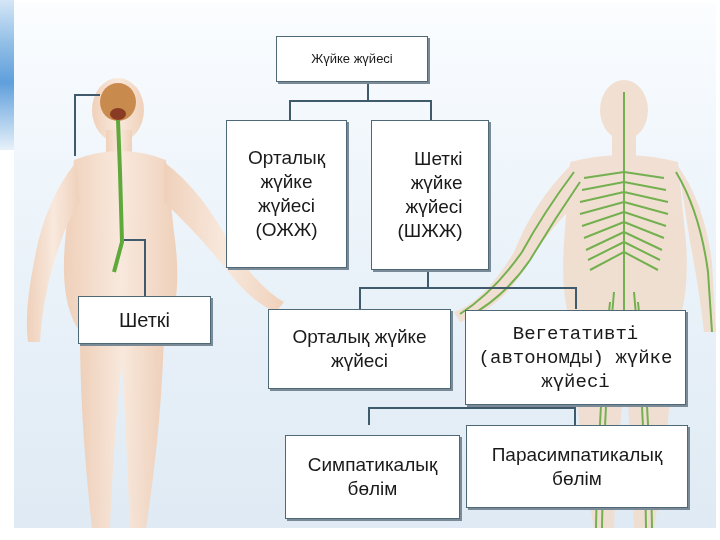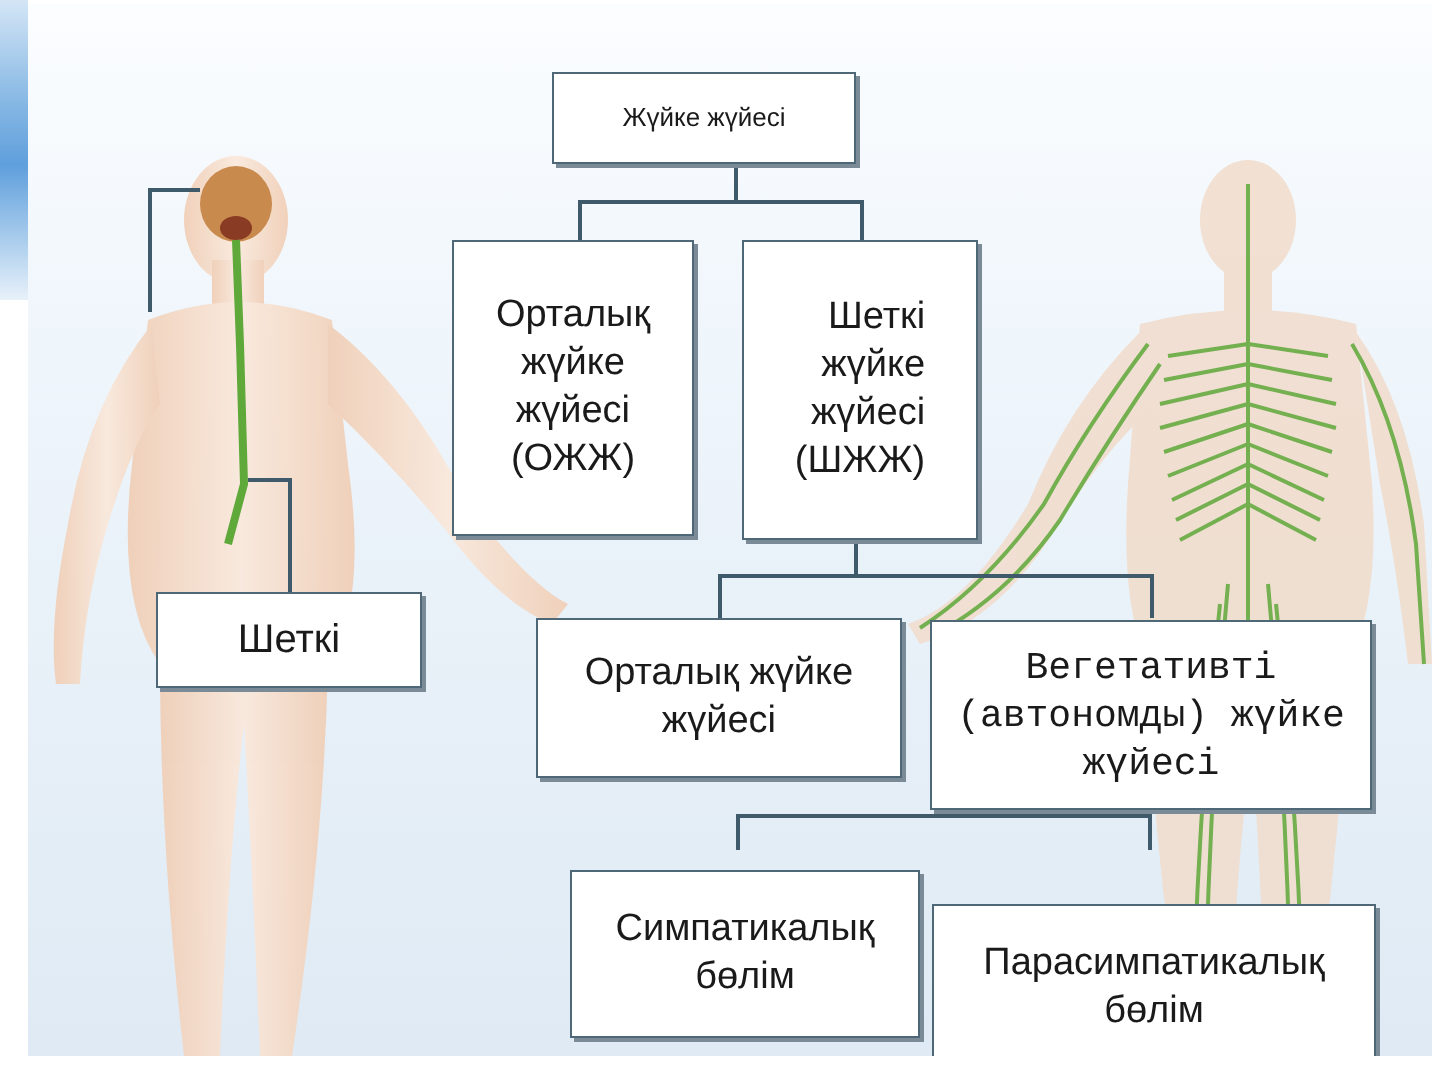--- a/index.html
+++ b/index.html
@@ -103,21 +103,21 @@
   <div class="box" style="left:451px;top:308px;width:221px;height:95px;font-family:Liberation Mono, monospace;">
     <span>Вегетативті
 (автономды) жүйке
 жүйесі</span>
   </div>
 
   <div class="box" style="left:271px;top:433px;width:175px;height:84px;">
     <span>Симпатикалық
 бөлім</span>
   </div>
-  <div class="box" style="left:452px;top:423px;width:222px;height:83px;margin-top:27px;">
+  <div class="box" style="left:452px;top:423px;width:222px;height:83px;">
     <span>Парасимпатикалық
 бөлім</span>
   </div>
 
   <div class="box" style="left:64px;top:294px;width:133px;height:48px;font-size:20px;">
     <span>Шеткі</span>
   </div>
 </div>
 
 </body></html>

